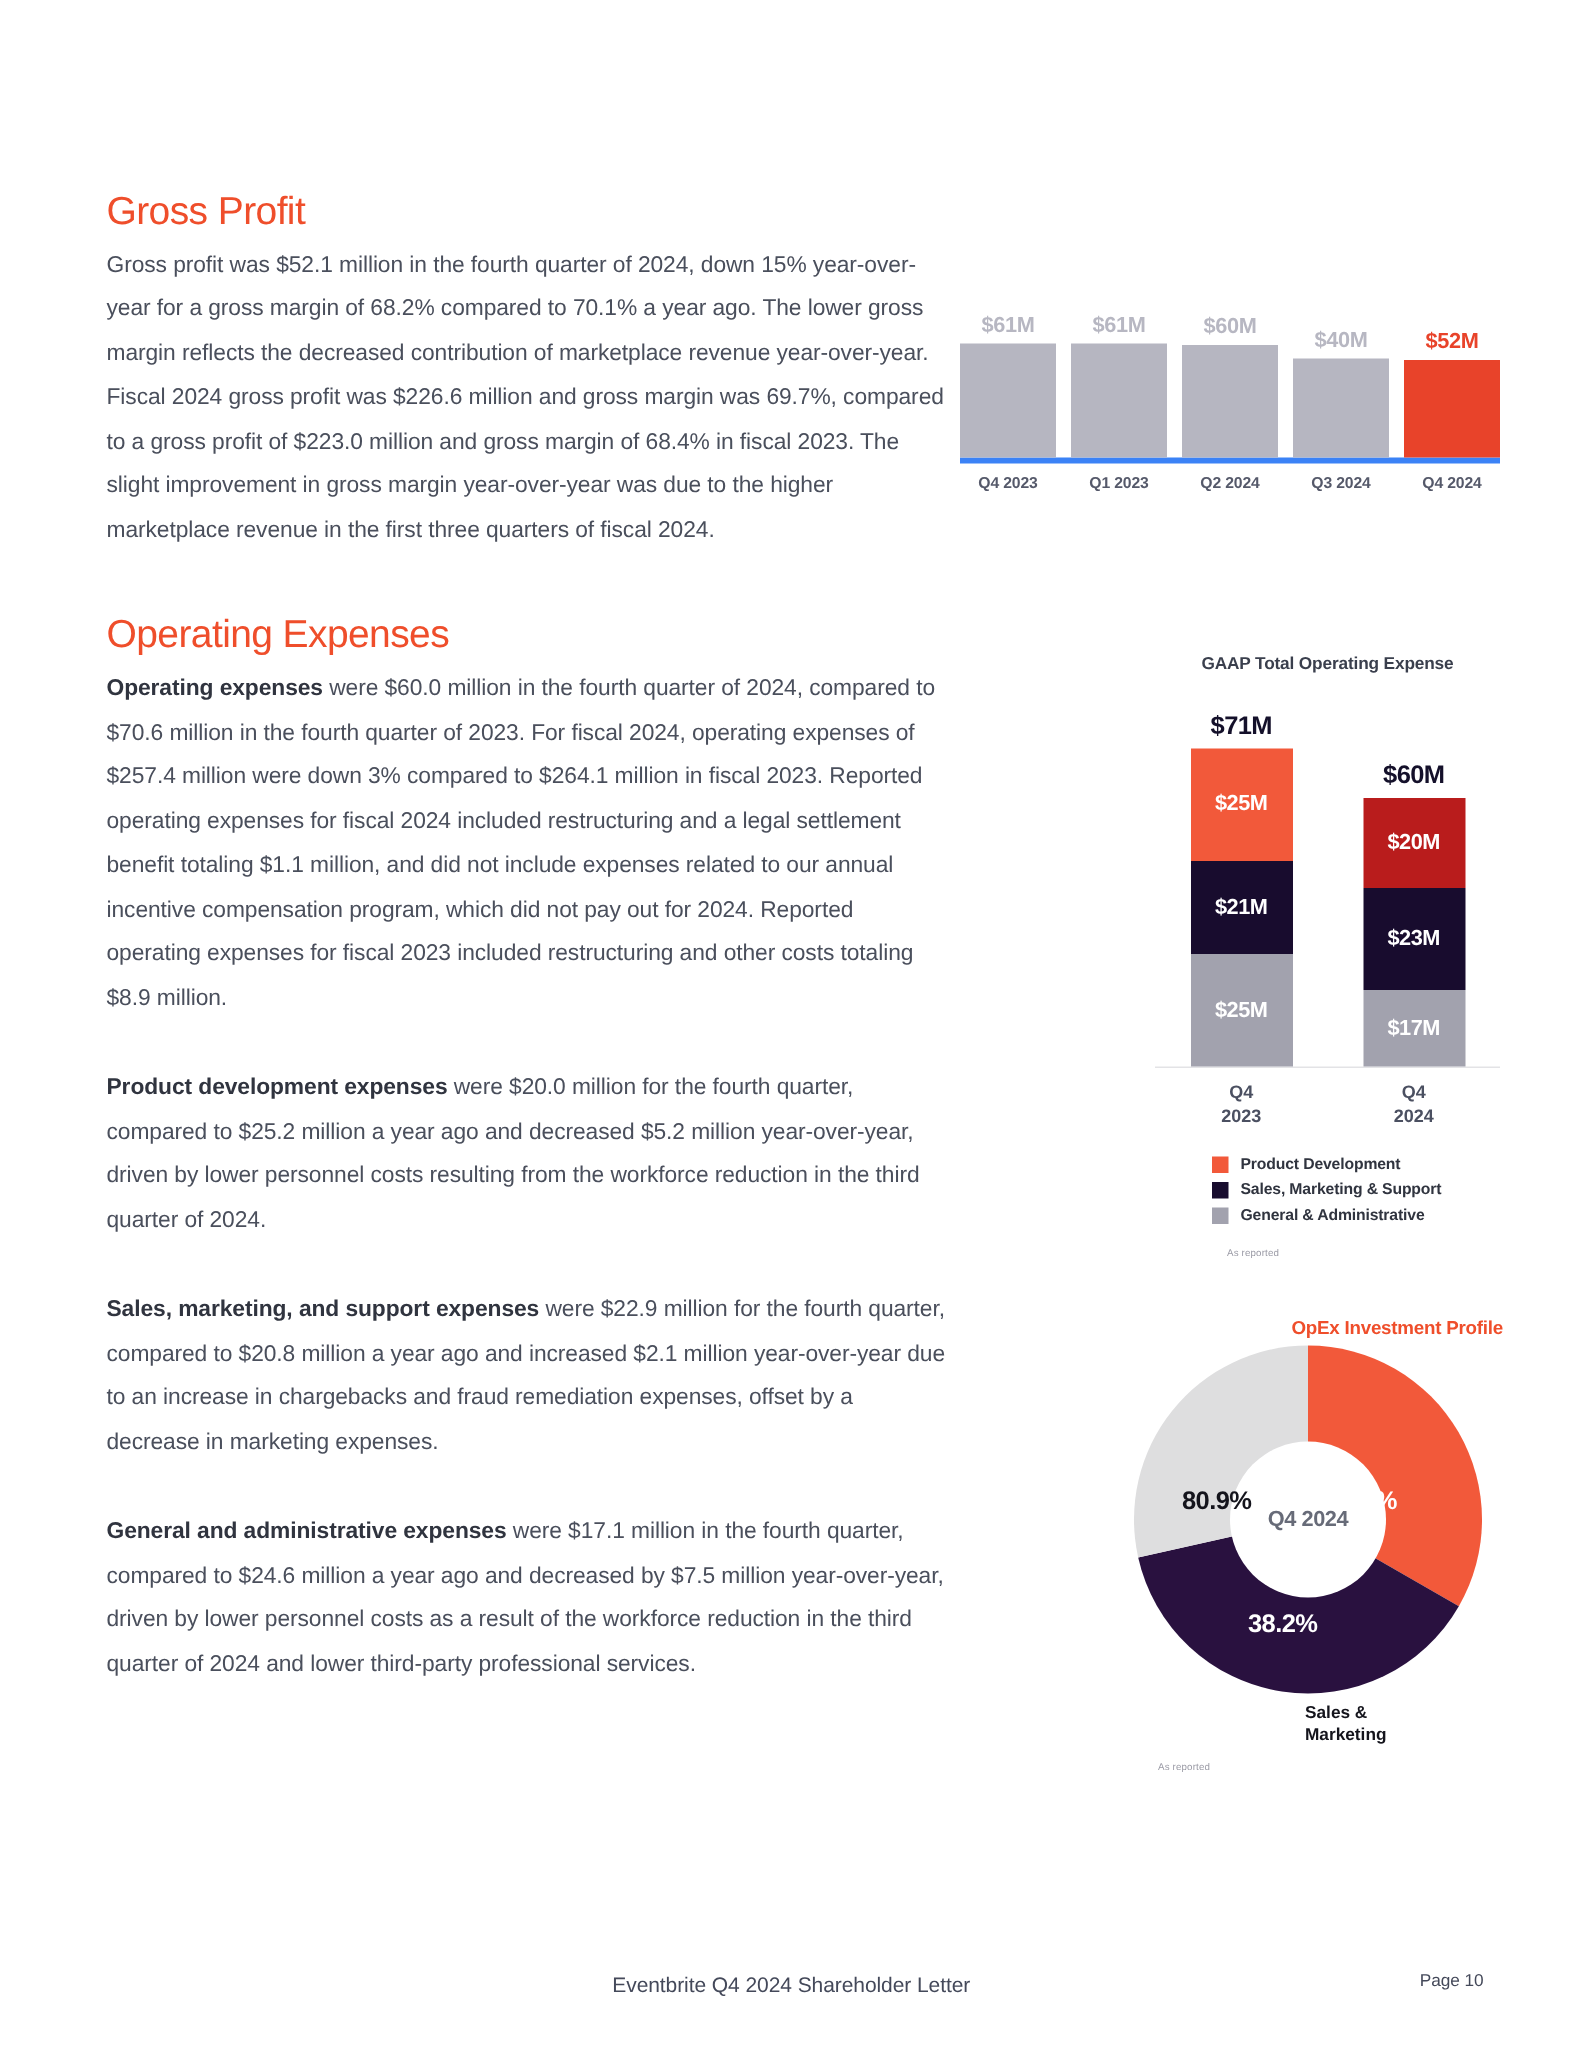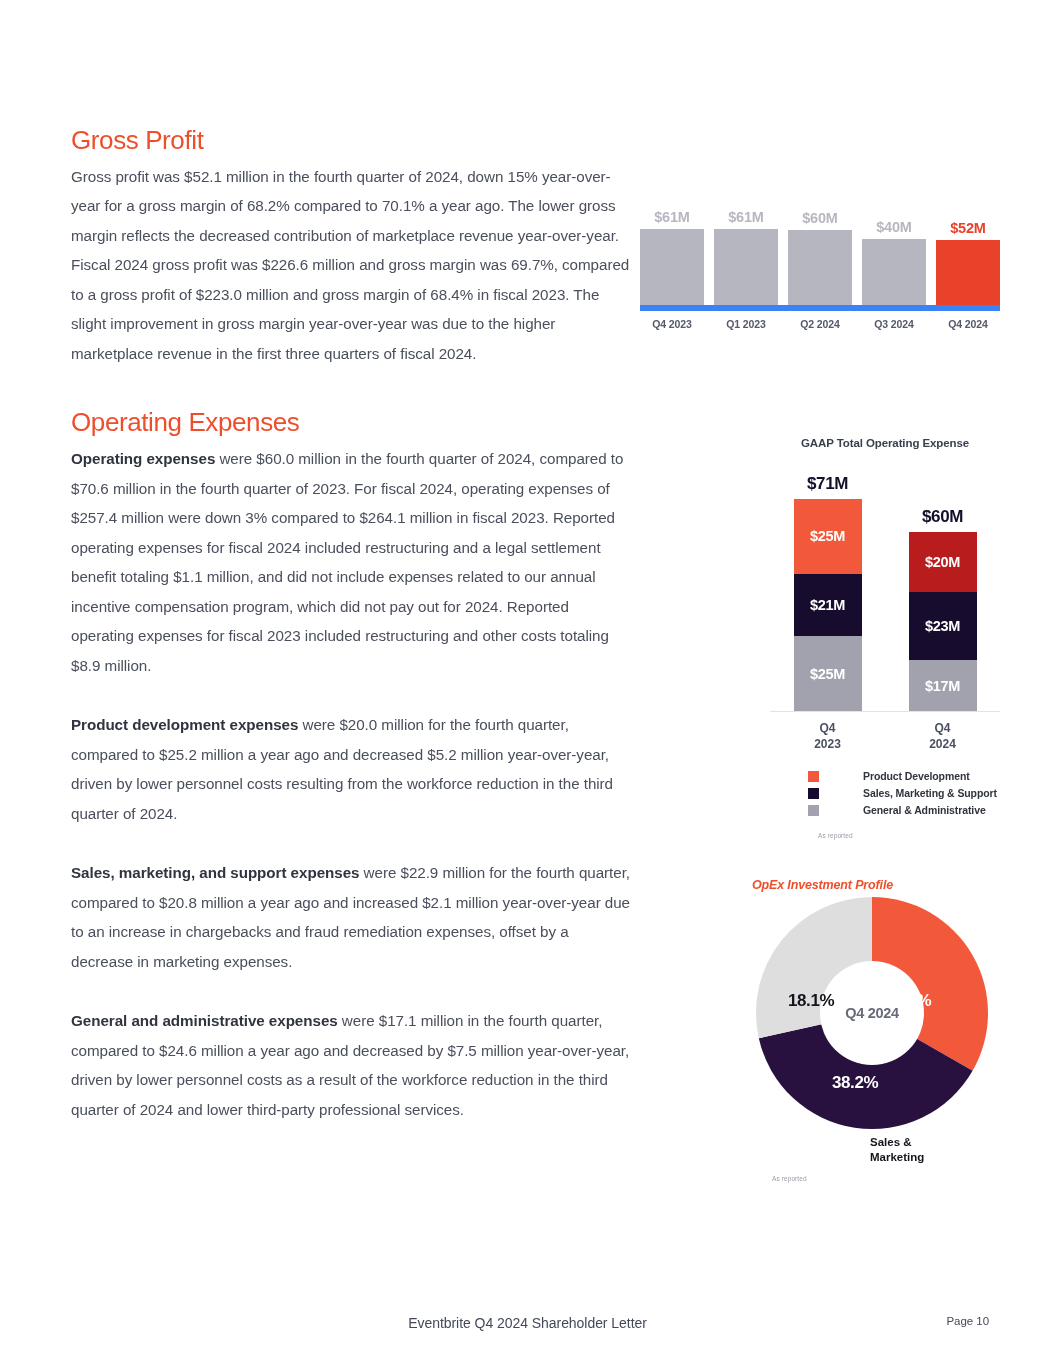--- a/index.html
+++ b/index.html
@@ -55,21 +55,21 @@
     top: 205px;
     width: 360px;
     height: 130px;
   }
   #gp-chart .bars {
     position: relative;
     height: 100px;
     display: flex;
     align-items: flex-end;
     justify-content: space-between;
-    border-bottom: 6px solid #3b82f6;
+    border-bottom: 4px solid #3b82f6;
   }
   #gp-chart .bar-group {
     width: 64px;
     display: flex;
     flex-direction: column;
     align-items: center;
     justify-content: flex-end;
     height: 100%;
   }
   #gp-chart .bar-value {
@@ -169,42 +169,40 @@
     width: 11px;
     height: 11px;
     margin-right: 8px;
     flex: 0 0 auto;
   }
   #gaap-chart .legend-label {
     font-size: 10.5px;
     font-weight: 700;
     color: #30343f;
     letter-spacing: -0.1px;
-    margin-left: 36px;
   }
   .as-reported {
     font-size: 6.5px;
     color: #9b9ba6;
     letter-spacing: 0.1px;
   }
   #gaap-chart .as-reported { margin-top: 16px; padding-left: 48px; }
 
   
   #donut-chart {
     left: 752px;
     top: 878px;
     width: 250px;
   }
   #donut-chart .chart-title {
     font-size: 12.5px;
     font-weight: 700;
     color: #ef4e2b;
-    text-align: left;
+    text-align: right;
     letter-spacing: -0.15px;
-    font-style: italic;
   }
   #donut-chart .top-labels {
     display: flex;
     justify-content: center;
     margin-top: 26px;
   }
   #donut-chart .top-labels .lbl {
     font-size: 11.5px;
     font-weight: 700;
     color: #14141c;
@@ -399,21 +397,21 @@
     <svg width="240" height="236" viewBox="0 0 240 236">
       <g id="donut-slices">
           <path d="M 120 118 L 120 2 A 116 116 0 0 1 220.58020133508086 175.7894722193809 Z" fill="#f2593a"></path>
           <path d="M 120 118 L 220.58020133508086 175.7894722193809 A 116 116 0 0 1 6.7936556151053225 143.30461600199902 Z" fill="#29113f"></path>
           <path d="M 120 118 L 6.7936556151053225 143.30461600199902 A 116 116 0 0 1 119.99999999999999 2 Z" fill="#dededf"></path>
         </g>
       <circle cx="120" cy="118" r="52" fill="#ffffff"></circle>
     </svg>
     <div class="hub">Q4 2024</div>
     <div class="slice-pct pct-pd">33.3%</div>
-    <div class="slice-pct pct-ga">18.1%</div>
+    <div class="slice-pct pct-ga">80.9%</div>
     <div class="slice-pct pct-sm">38.2%</div>
   </div>
 
   <div class="bottom-label">
     <div>Sales &amp;</div>
     <div>Marketing</div>
   </div>
 
   <div class="as-reported">As reported</div>
 </div>

